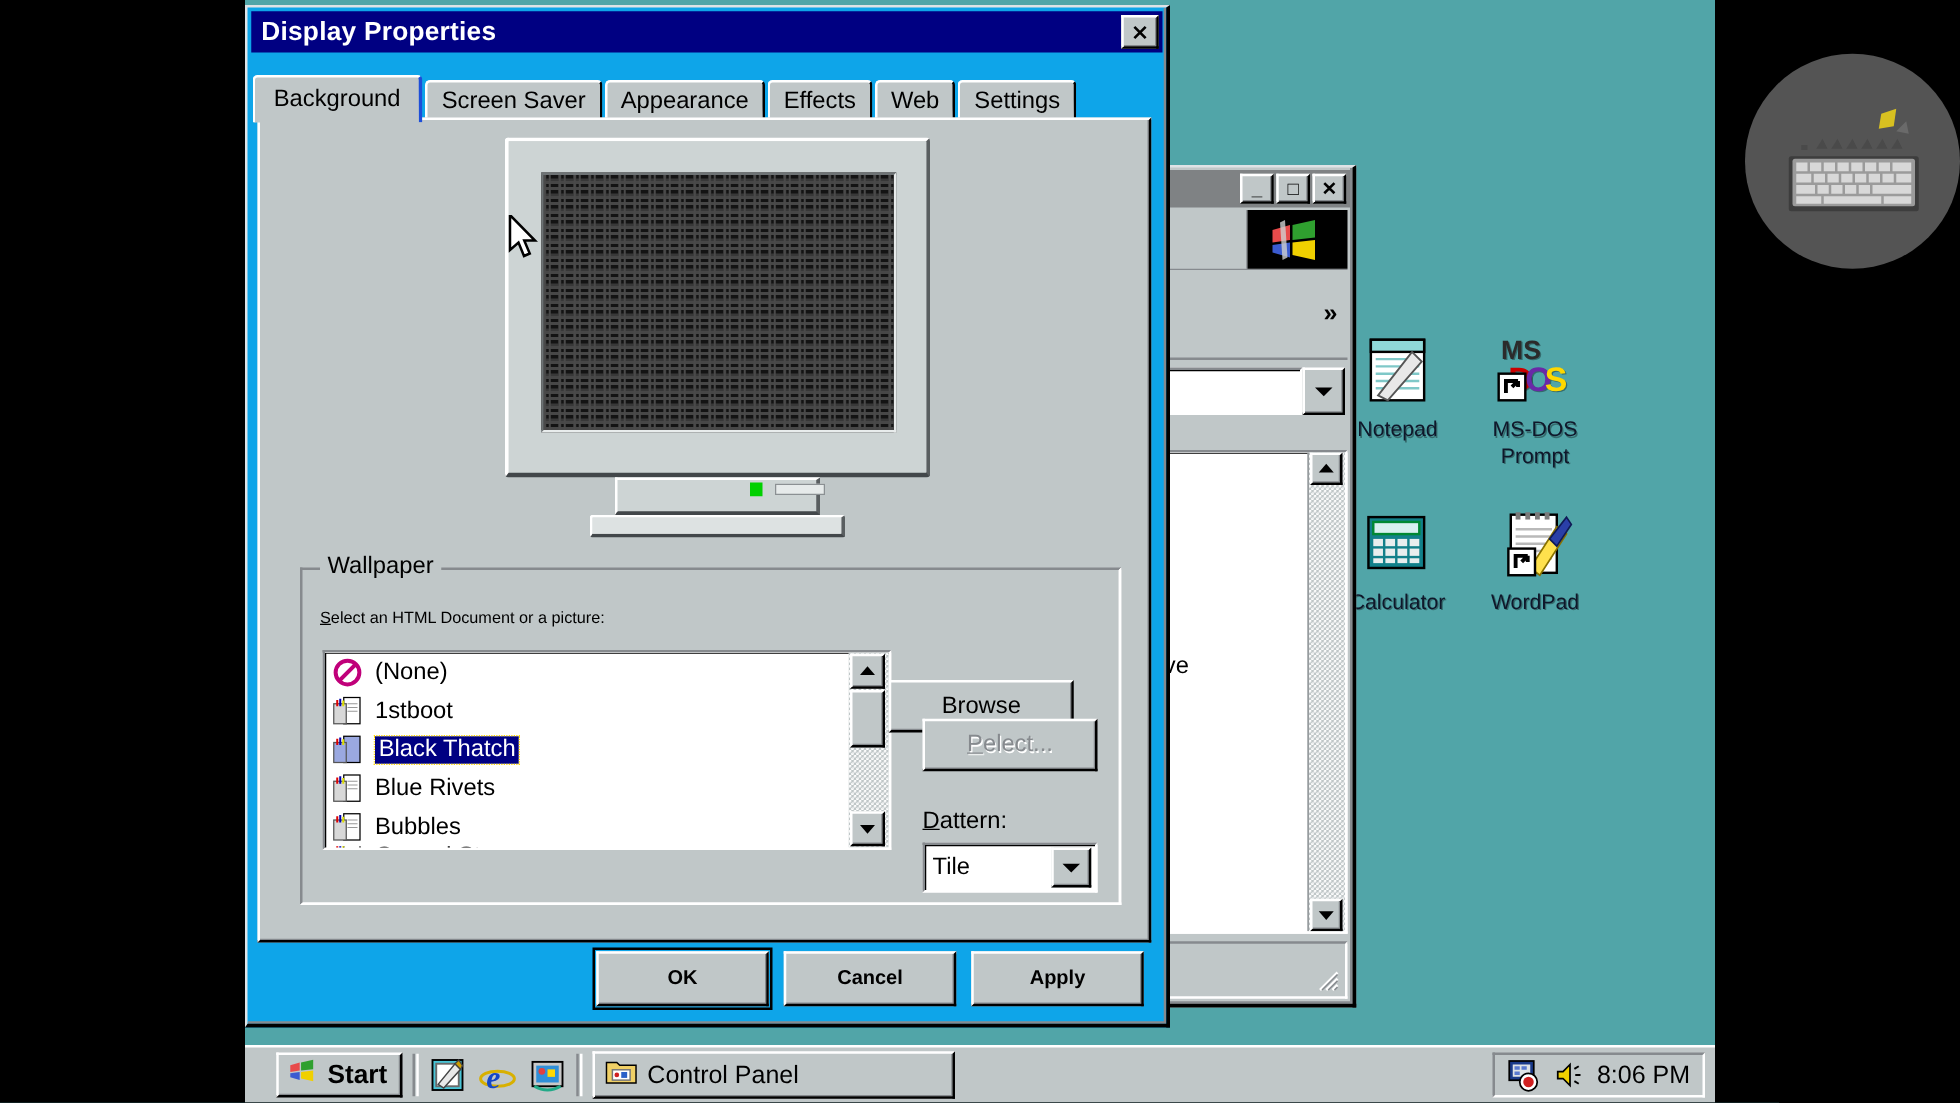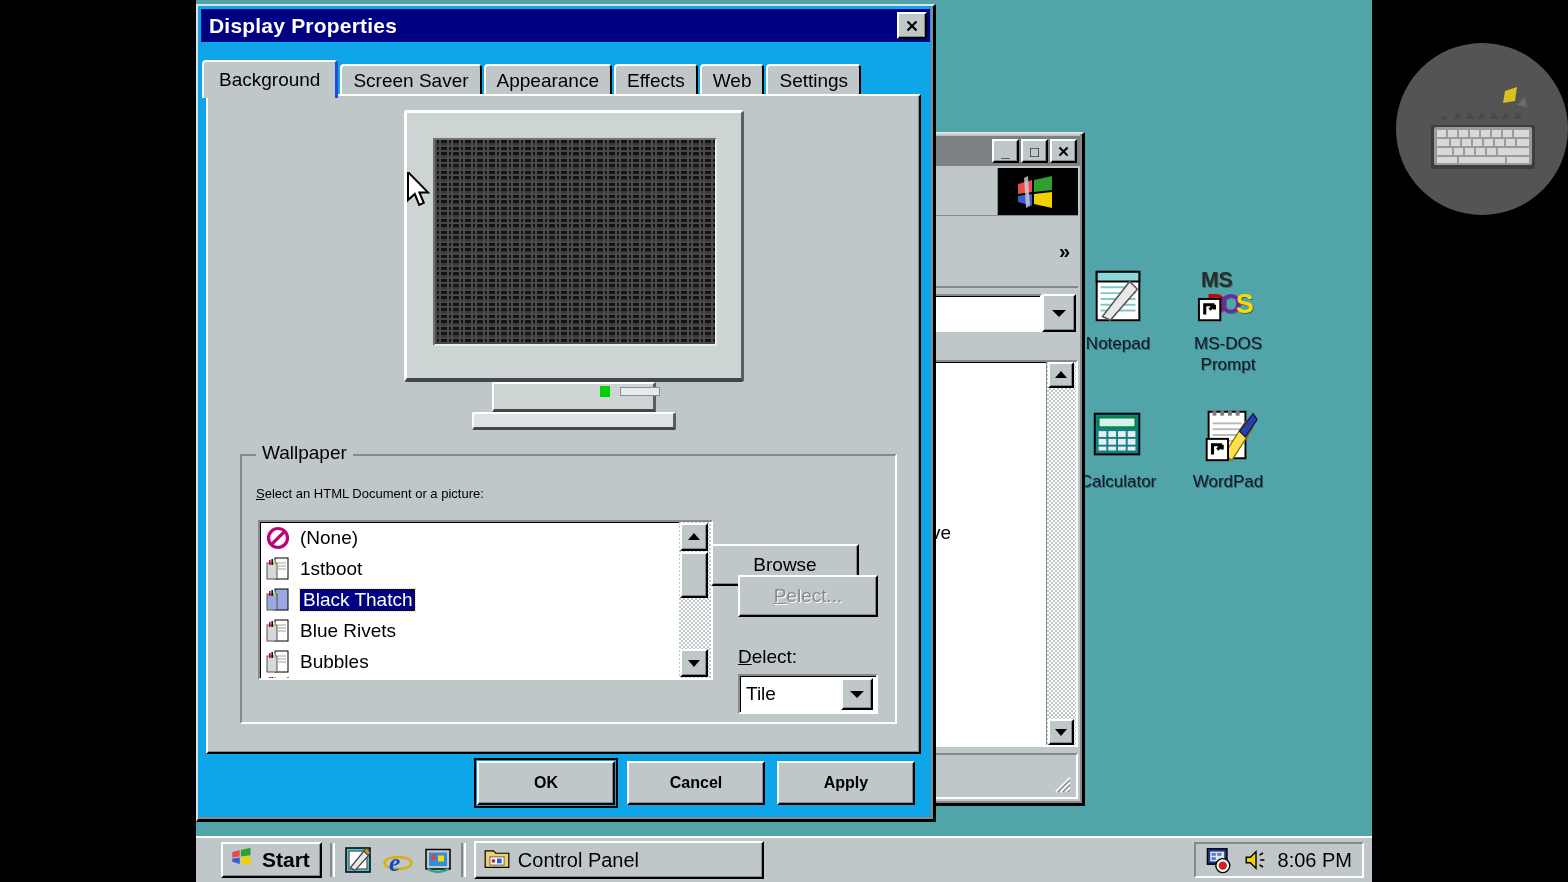--- a/index.html
+++ b/index.html
@@ -664,21 +664,21 @@
             </div>
           </div>
 
           <div class="dbtn" id="browse-btn">Browse</div>
 
           <div class="dbtn disabled" id="pattern-btn">
               <span class="u" style="text-decoration:underline">P</span>
               <span>elect...</span>
             </div>
 
-          <span class="dlabel"><span class="u">D</span><span>elect:</span></span>
+          <span class="dlabel"><span class="u">D</span><span>attern:</span></span>
 
           <div id="display-combo">
             <span class="val">Tile</span>
             <span class="arrow">
               <svg width="16" height="10" viewBox="0 0 16 10">
                   <polygon points="1,2 15,2 8,9" fill="#000"></polygon>
                 </svg>
             </span>
           </div>
         </div>

